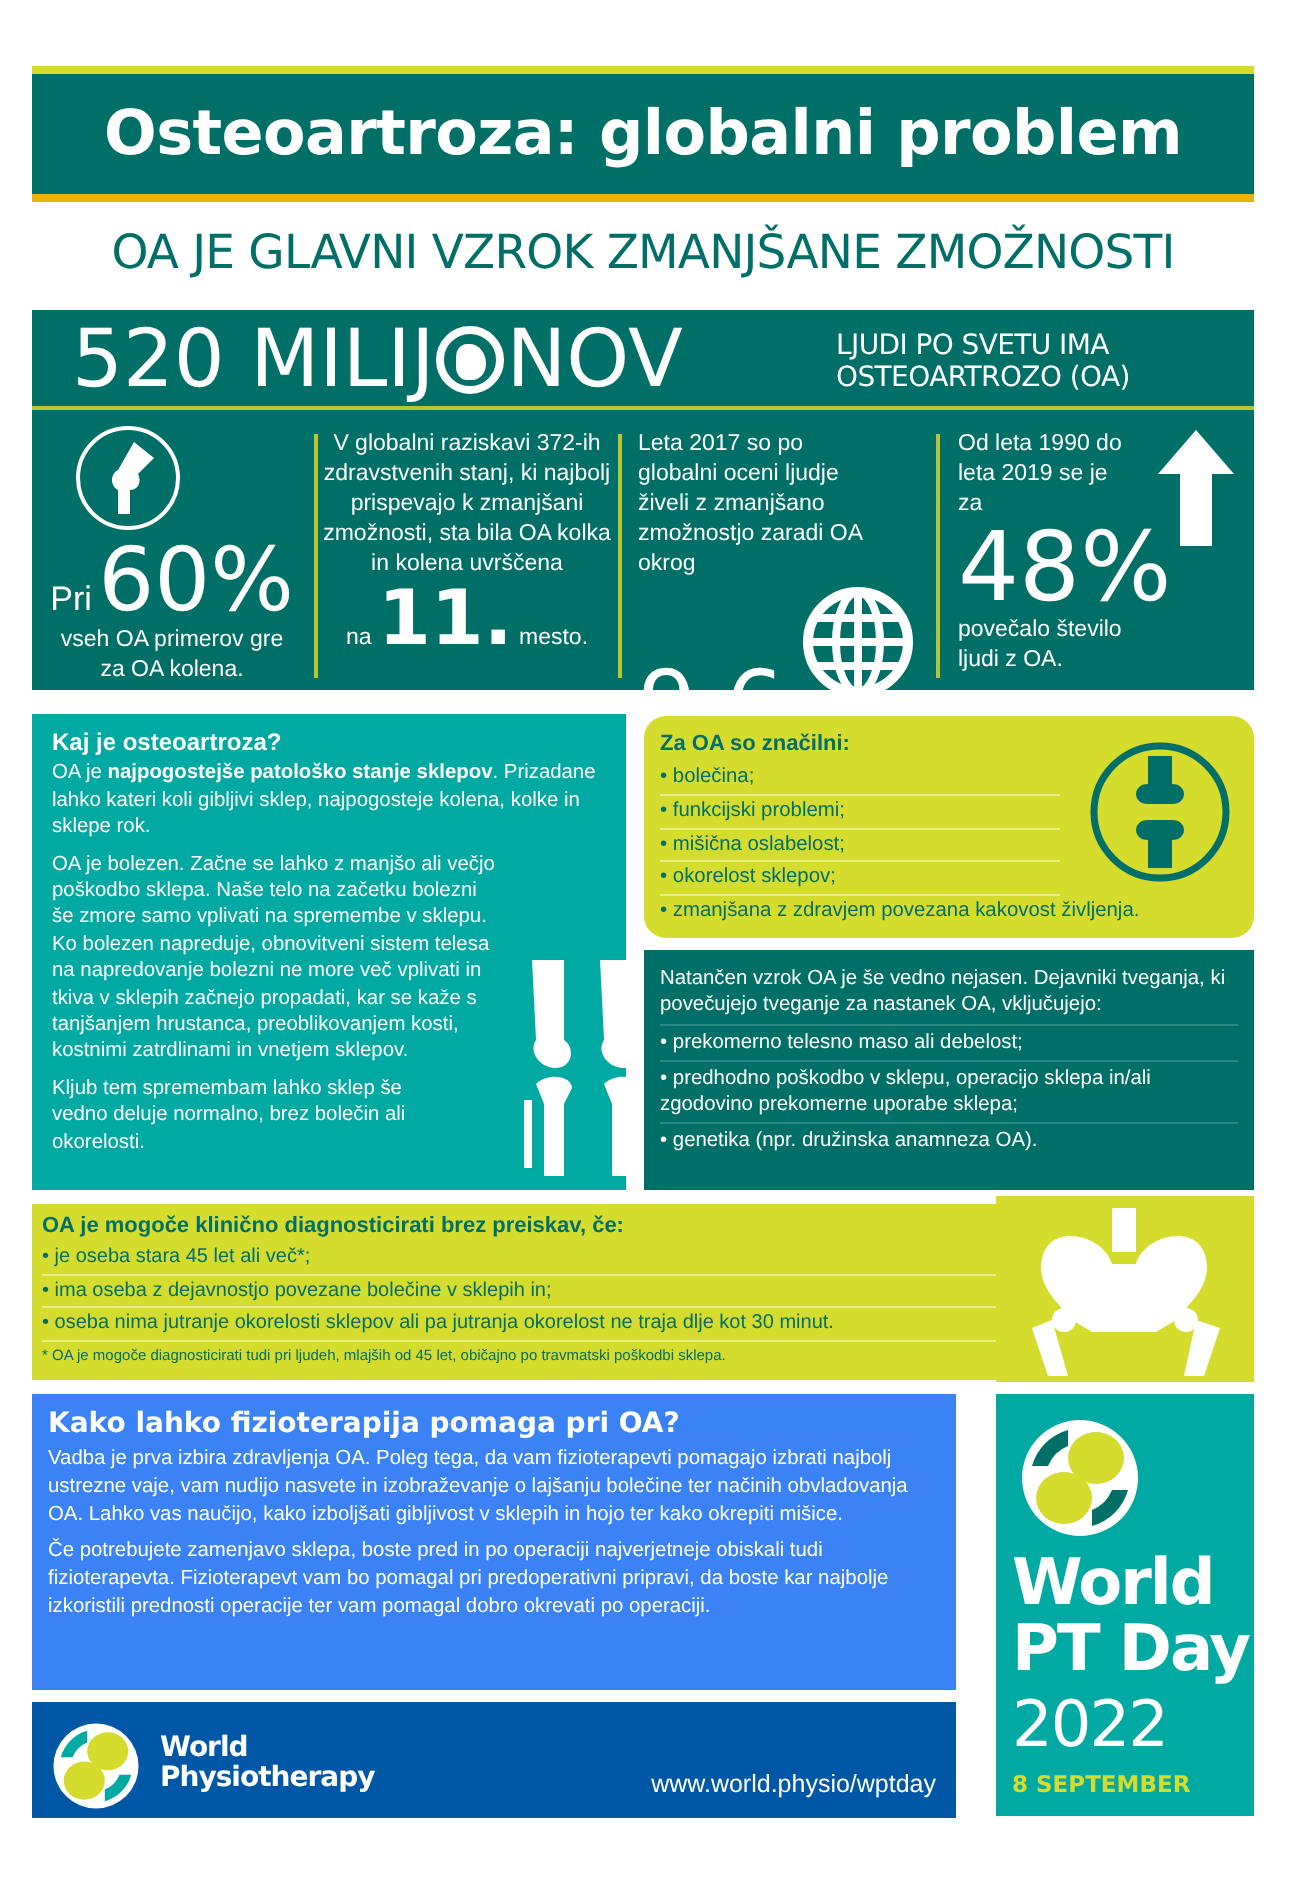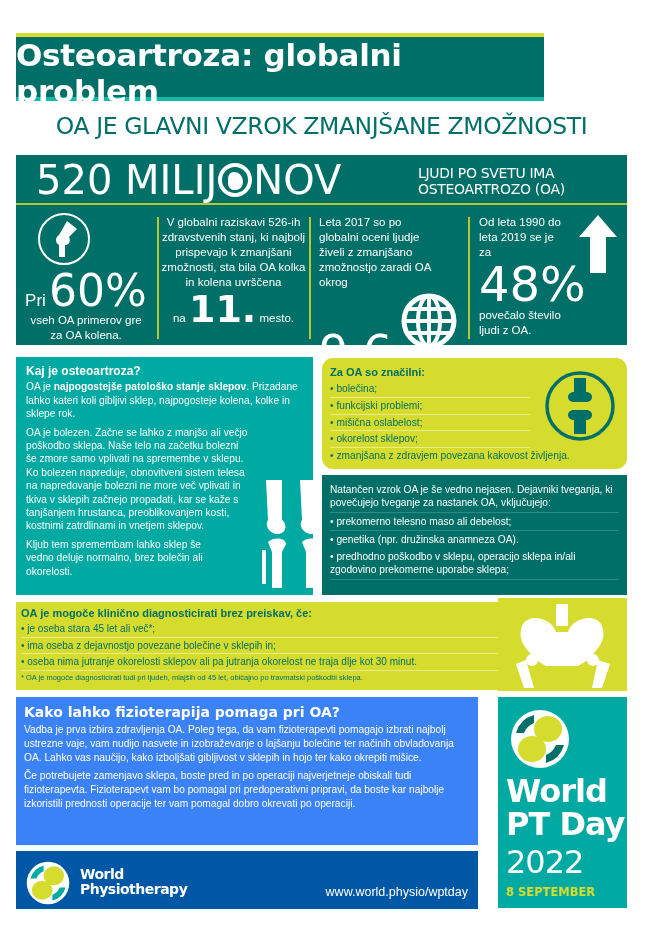--- a/index.html
+++ b/index.html
@@ -1,19 +1,19 @@
 <!DOCTYPE html>
 <html><head>
 <meta charset="utf-8">
 <style>
   *{box-sizing:border-box;margin:0;padding:0;}
   html,body{width:645px;height:948px;background:#ffffff;overflow:hidden;}
   body{position:relative;font-family:"Liberation Sans",sans-serif;}
   .abs{position:absolute;}
-  .title-bar{left:16px;top:33px;width:528px;height:68px;background:#006f68;border-top:4px solid #d6dc2e;border-bottom:4px solid #14b8a6;display:flex;align-items:flex-start;justify-content:center;}
+  .title-bar{left:16px;top:33px;width:611px;height:68px;background:#006f68;border-top:4px solid #d6dc2e;border-bottom:4px solid #eab308;display:flex;align-items:center;justify-content:center;}
   .title-bar h1{color:#fff;font-family:"DejaVu Sans",sans-serif;font-weight:bold;font-size:31px;letter-spacing:-0.3px;}
   .subtitle{left:16px;top:112px;width:611px;text-align:center;color:#006f68;font-family:"DejaVu Sans",sans-serif;font-size:23.5px;letter-spacing:-0.4px;white-space:nowrap;}
   .stats{left:16px;top:155px;width:611px;height:190px;background:#006f68;}
   .stats .hdr{position:absolute;left:0;top:0;width:100%;height:50px;border-bottom:2px solid #b5c832;}
   .big520{position:absolute;left:20px;top:2px;color:#fff;font-family:"DejaVu Sans",sans-serif;font-size:40px;letter-spacing:0px;white-space:nowrap;display:flex;align-items:center;}
   .globe-o{display:inline-block;width:34px;height:34px;border:4px solid #fff;border-radius:50%;position:relative;margin:0 1px;}
   .globe-o::after{content:"";position:absolute;left:6px;top:5px;width:15px;height:18px;background:#fff;border-radius:40% 60% 50% 40%;}
   .hdr-side{position:absolute;left:402px;top:10px;color:#fff;font-size:14px;line-height:16px;font-family:"DejaVu Sans",sans-serif;letter-spacing:-0.3px;}
   .col{position:absolute;top:60px;color:#fff;font-size:11.5px;line-height:15px;text-align:center;}
   .vdiv{position:absolute;top:62px;width:1.5px;height:122px;background:#b5c832;}
@@ -76,21 +76,21 @@
     </div>
     <div style="margin-top:10px;white-space:nowrap;">
       <span style="font-size:17px;">Pri</span>
       <span class="pct">60%</span>
     </div>
     <div style="padding:0 12px;">vseh OA primerov gre za OA kolena.</div>
   </div>
   <div class="vdiv" style="left:141px;"></div>
 
   <div class="col" style="left:144px;width:147px;">
-    <div>V globalni raziskavi 526-ih zdravstvenih stanj, ki najbolj prispevajo k zmanjšani zmožnosti, sta bila OA kolka in kolena uvrščena</div>
+    <div>V globalni raziskavi 372-ih zdravstvenih stanj, ki najbolj prispevajo k zmanjšani zmožnosti, sta bila OA kolka in kolena uvrščena</div>
     <div style="white-space:nowrap;margin-top:0px;">
       <span>na</span>
       <span class="num11">11.</span>
       <span>mesto.</span>
     </div>
   </div>
   <div class="vdiv" style="left:293px;"></div>
 
   <div class="col" style="left:303px;width:140px;text-align:left;">
     <div style="width:118px;">Leta 2017 so po globalni oceni ljudje živeli z zmanjšano zmožnostjo zaradi OA okrog</div>
@@ -145,22 +145,22 @@
     <circle cx="36" cy="36" r="33" fill="none" stroke="#006f68" stroke-width="3.5"></circle>
     <path d="M30 8 L42 8 L42 22 C50 22 50 32 42 32 L30 32 C22 32 22 22 30 22 Z" fill="#006f68"></path>
     <path d="M30 40 L42 40 C50 40 50 50 42 50 L42 64 L30 64 L30 50 C22 50 22 40 30 40 Z" fill="#006f68"></path>
   </svg>
 </div>
 
 <div class="abs box-cause">
   <div style="border-bottom:1px solid #2c8a84;padding-bottom:2px;">Natančen vzrok OA je še vedno nejasen. Dejavniki tveganja, ki povečujejo tveganje za nastanek OA, vključujejo:</div>
   <ul>
     <li>• prekomerno telesno maso ali debelost;</li>
+    <li>• predhodno poškodbo v sklepu, operacijo sklepa in/ali zgodovino prekomerne uporabe sklepa;</li>
     <li style="border-bottom:none;">• genetika (npr. družinska anamneza OA).</li>
-    <li>• predhodno poškodbo v sklepu, operacijo sklepa in/ali zgodovino prekomerne uporabe sklepa;</li>
   </ul>
 </div>
 
 <div class="abs box-diag">
   <h3>OA je mogoče klinično diagnosticirati brez preiskav, če:</h3>
   <ul>
     <li>• je oseba stara 45 let ali več*;</li>
     <li>• ima oseba z dejavnostjo povezane bolečine v sklepih in;</li>
     <li>• oseba nima jutranje okorelosti sklepov ali pa jutranja okorelost ne traja dlje kot 30 minut.</li>
   </ul>

